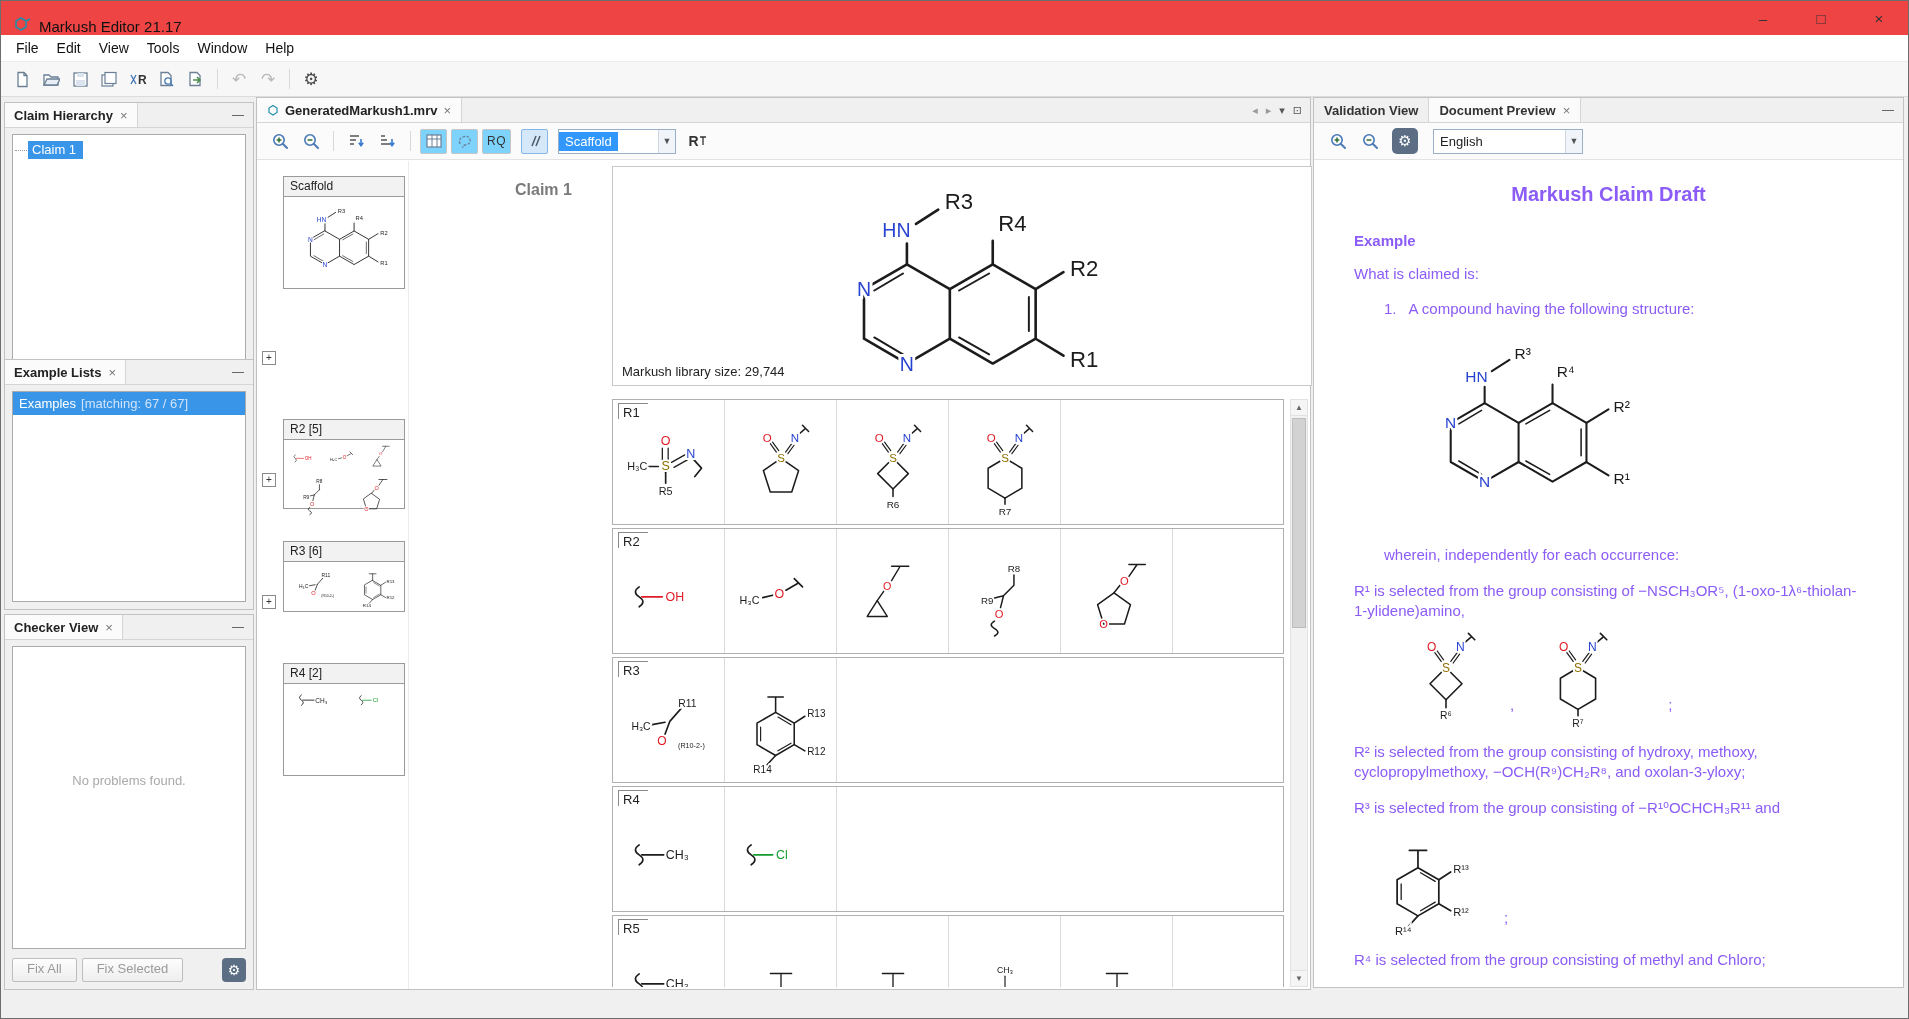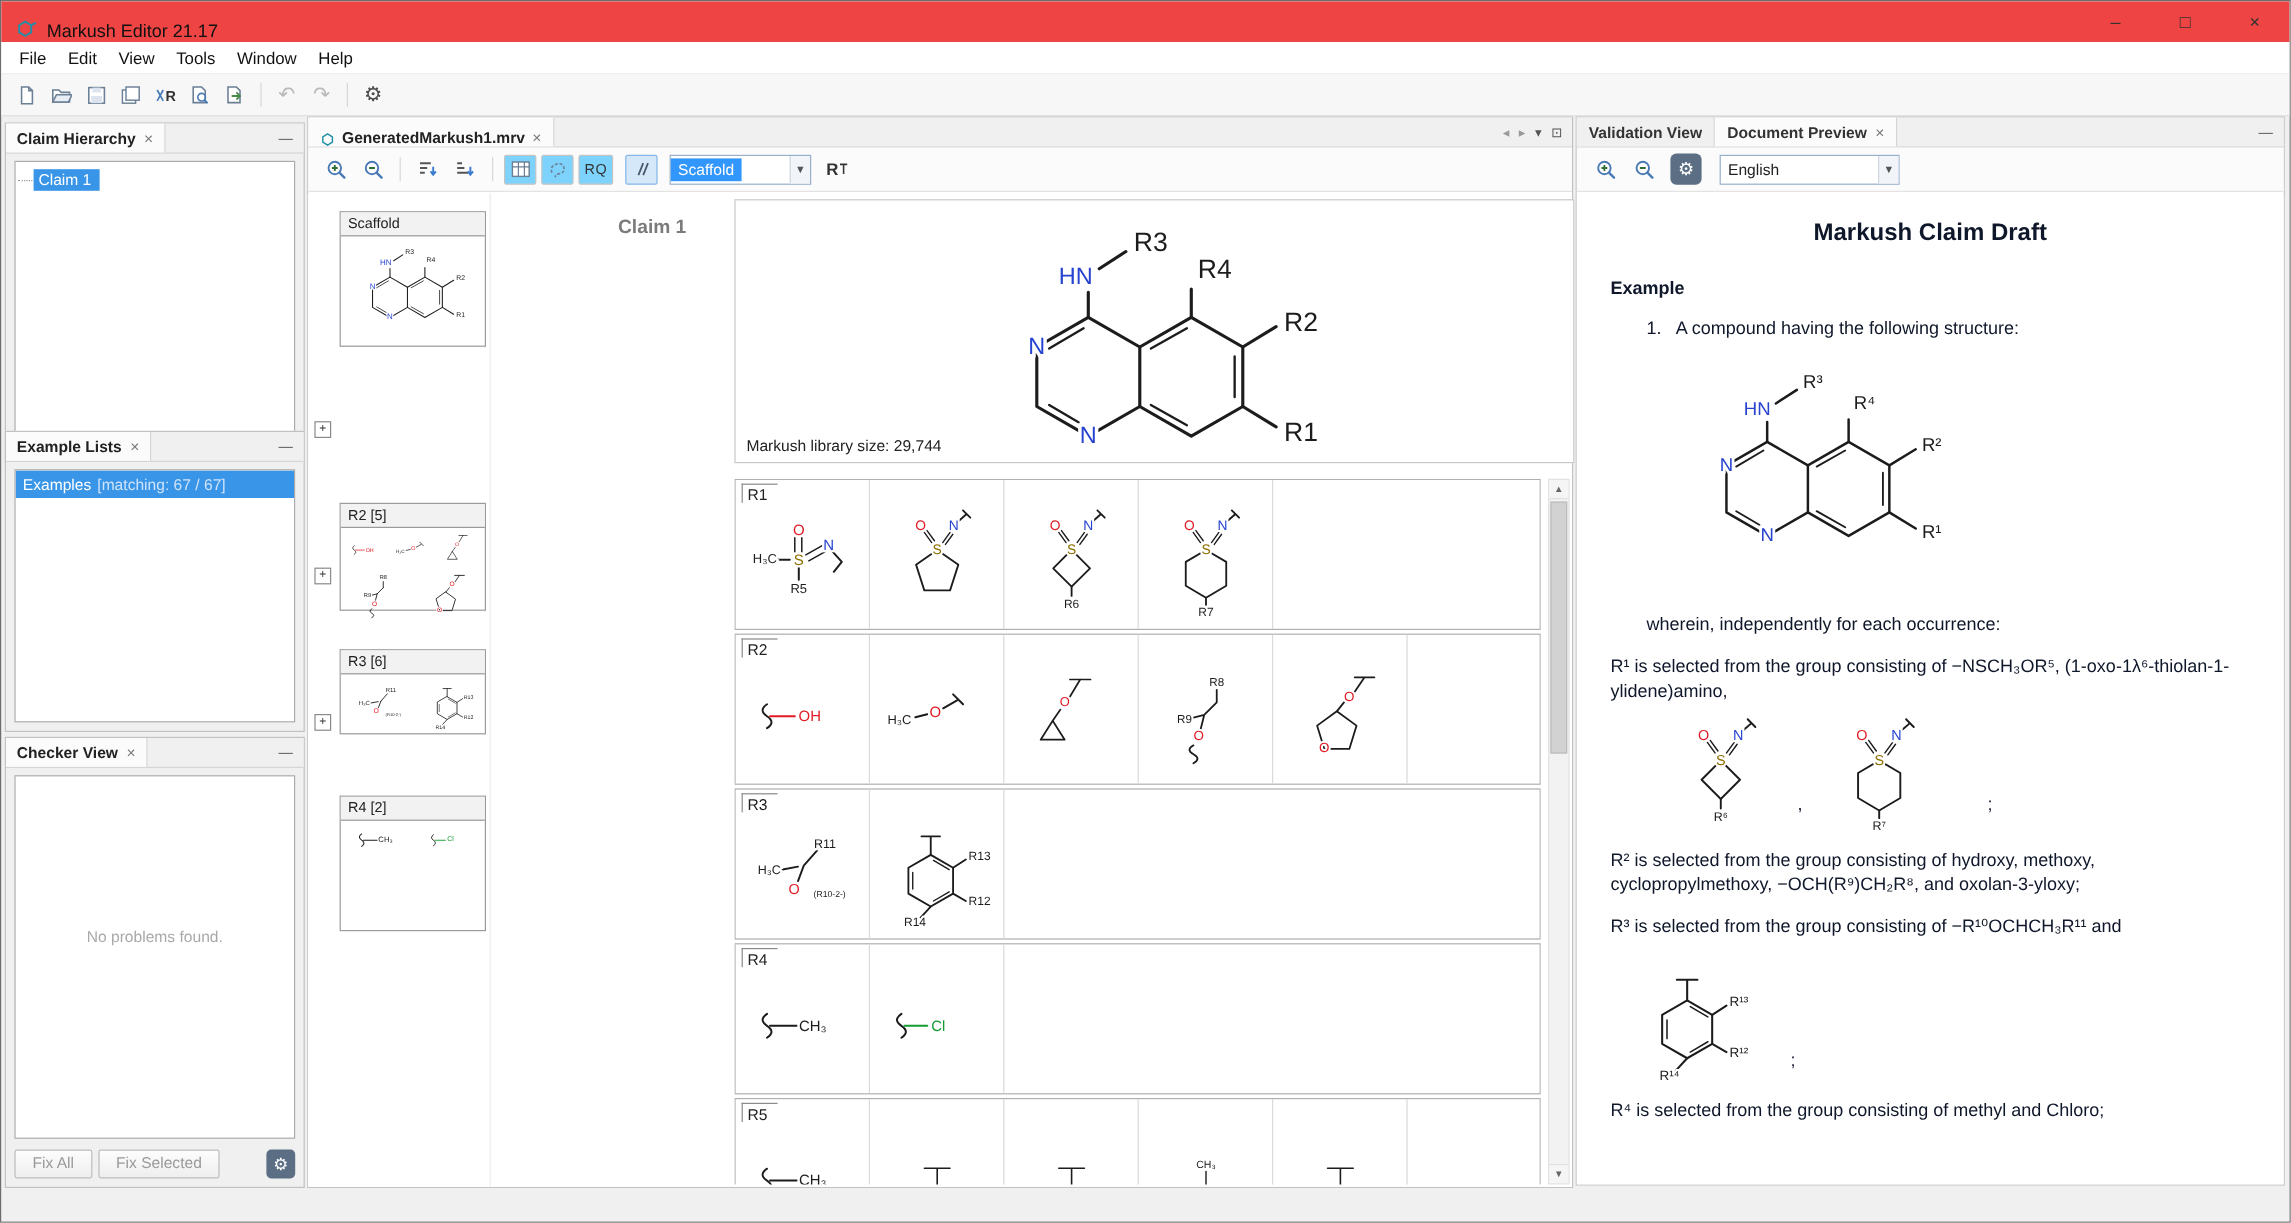--- a/index.html
+++ b/index.html
@@ -38,21 +38,21 @@
 .tree-sel{background:#3895e8;color:#fff;font-size:13px;padding:1px 7px 2px 4px}
 .ex-row{background:#3895e8;color:#fff;font-size:13px;padding:4px 6px;white-space:nowrap}
 .ex-row .info{color:#cfe3fa;margin-left:5px}
 .checker-empty{position:absolute;top:42%;width:100%;text-align:center;color:#a9a9a9;font-size:13px}
 .checker-foot{position:absolute;left:7px;right:7px;bottom:7px;height:24px;display:flex;gap:5px}
 .fixbtn{flex:0 0 auto;padding:2px 14px;background:linear-gradient(#fdfdfd,#eee);border:1px solid #bdbdbd;border-radius:2px;color:#9a9a9a;font-size:13px}
 .mini-gear{margin-left:auto;width:24px;height:24px;background:#5b6e84;border-radius:4px;color:#fff;display:flex;align-items:center;justify-content:center;font-size:14px}
 
 
 .tabbar{height:25px;background:#f0f0f0;border-bottom:1px solid #d5d5d5;display:flex;align-items:stretch;font-size:13px}
-.doc-tab{background:#fbfbfb;border-right:1px solid #d5d5d5;display:flex;align-items:flex-end;gap:6px;padding:0 10px;font-weight:bold}
+.doc-tab{background:#fbfbfb;border-right:1px solid #d5d5d5;display:flex;align-items:center;gap:6px;padding:0 10px;font-weight:bold}
 .doc-tab .x{font-weight:normal;color:#777}
 .tab-controls{margin-left:auto;display:flex;align-items:center;gap:8px;padding:0 8px;color:#9a9a9a;font-size:11px}
 .tab-controls .dark{color:#555}
 .ctoolbar{height:37px;display:flex;align-items:center;gap:4px;padding:0 9px;background:#fbfbfb;border-bottom:1px solid #e3e3e3}
 .cbtn{min-width:27px;height:25px;display:flex;align-items:center;justify-content:center;border-radius:2px}
 .cbtn.framed{border:1px solid #c5c5c5;background:#7dd3fc;padding:0 4px}
 .cbtn.active{background:#d5e8fa;border:1px solid #84b6e8}
 .rq-text{font-size:12px;color:#333;letter-spacing:.5px}
 .combo{display:flex;align-items:center;height:25px;border:1px solid #9ab0c9;background:#fff;margin-left:6px}
 .combo .val{padding:2px 6px;font-size:13px;background:#3297fd;color:#fff}
@@ -80,21 +80,21 @@
 .sarrow{height:16px;display:flex;align-items:center;justify-content:center;font-size:8px;color:#666;background:#f5f5f5;border-bottom:1px solid #e2e2e2}
 .sarrow.bot{position:absolute;bottom:0;left:0;right:0;border-top:1px solid #e2e2e2;border-bottom:none}
 .vthumb{position:absolute;top:18px;left:1px;right:1px;height:210px;background:#d2d2d2;border:1px solid #bdbdbd}
 
 
 .rtab{background:#f0f0f0;border-right:1px solid #d5d5d5;display:flex;align-items:center;gap:7px;padding:0 10px;font-weight:bold;color:#333}
 .rtab.active{background:#fbfbfb}
 .rtoolbar{height:37px;display:flex;align-items:center;gap:5px;padding:0 10px;background:#fbfbfb;border-bottom:1px solid #e3e3e3}
 .rgear{width:26px;height:26px;background:#5b6e84;border-radius:5px;color:#fff;display:flex;align-items:center;justify-content:center;font-size:15px;margin-left:4px}
 .combo.plain .val{background:transparent;color:#222}
-.doc{position:absolute;top:63px;left:0;right:0;bottom:0;background:#fff;overflow:hidden;padding:12px 28px;font-size:15px;color:#0f172a}
+.doc{position:absolute;top:63px;left:0;right:0;bottom:0;background:#fff;overflow:hidden;padding:12px 40px;font-size:15px;color:#8b5cf6}
 .doc h1{font-size:20px;text-align:center;margin-top:10px;font-weight:bold}
 .doc h2{font-size:15px;font-weight:bold;margin-top:26px}
 .doc p{margin-top:15px;line-height:1.35}
 .doc .indent{margin-left:30px}
 .claim-item{display:flex;gap:12px;margin-top:16px;margin-left:30px}
 .doc-struct-block{margin:14px 0 0 56px}
 .doc-structs{display:flex;align-items:flex-end;gap:16px;margin:10px 0 0 44px}
 .doc-structs .sep{font-size:15px;padding-bottom:14px}
 
 
@@ -709,20 +709,21 @@
         <span class="combo plain" style="width:150px;margin-left:10px">
           <span class="val">English</span>
           <span class="pad"></span>
           <span class="arrow">▼</span>
         </span>
       </div>
 
       <div class="doc">
         <h1>Markush Claim Draft</h1>
         <h2>Example</h2>
+        <p>What is claimed is:</p>
         <div class="claim-item">
           <span>1.</span>
           <span>A compound having the following structure:</span>
         </div>
 
         <div class="doc-struct-block">
           <svg class="chem" viewBox="0 0 230 190" width="238" height="196">
             <use href="#core-quinazoline"></use>
             <text x="101" y="22" class="at as">R³</text>
             <text x="142" y="39" class="at as">R⁴</text>

